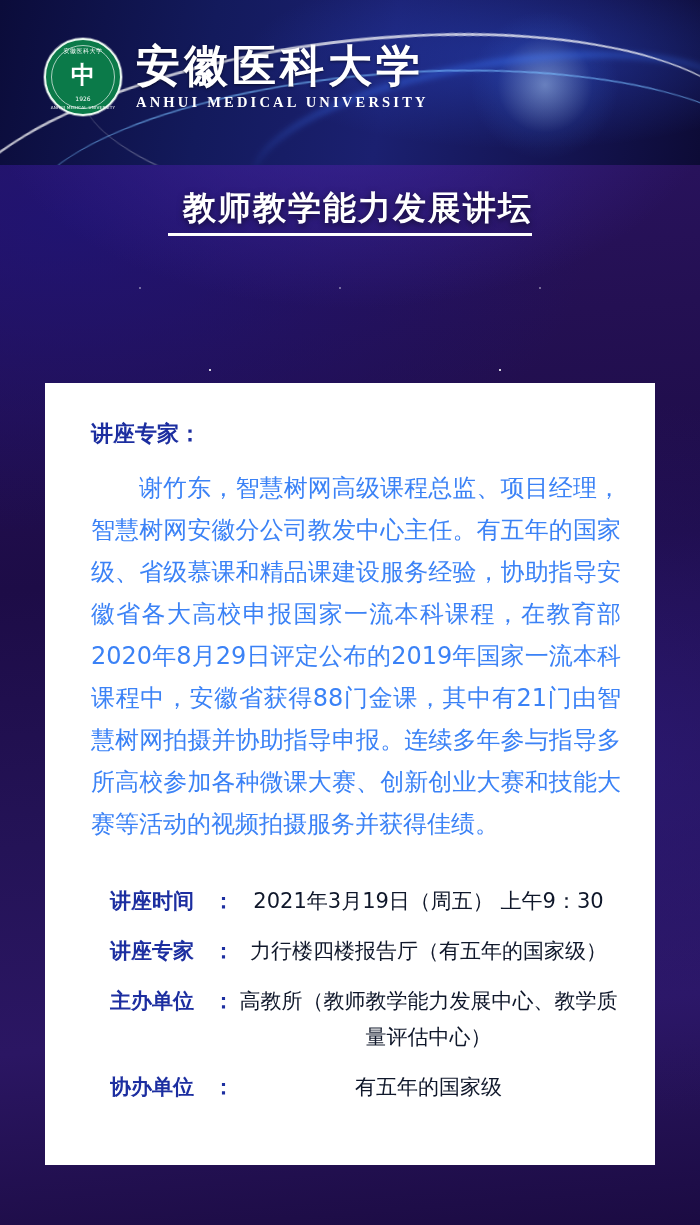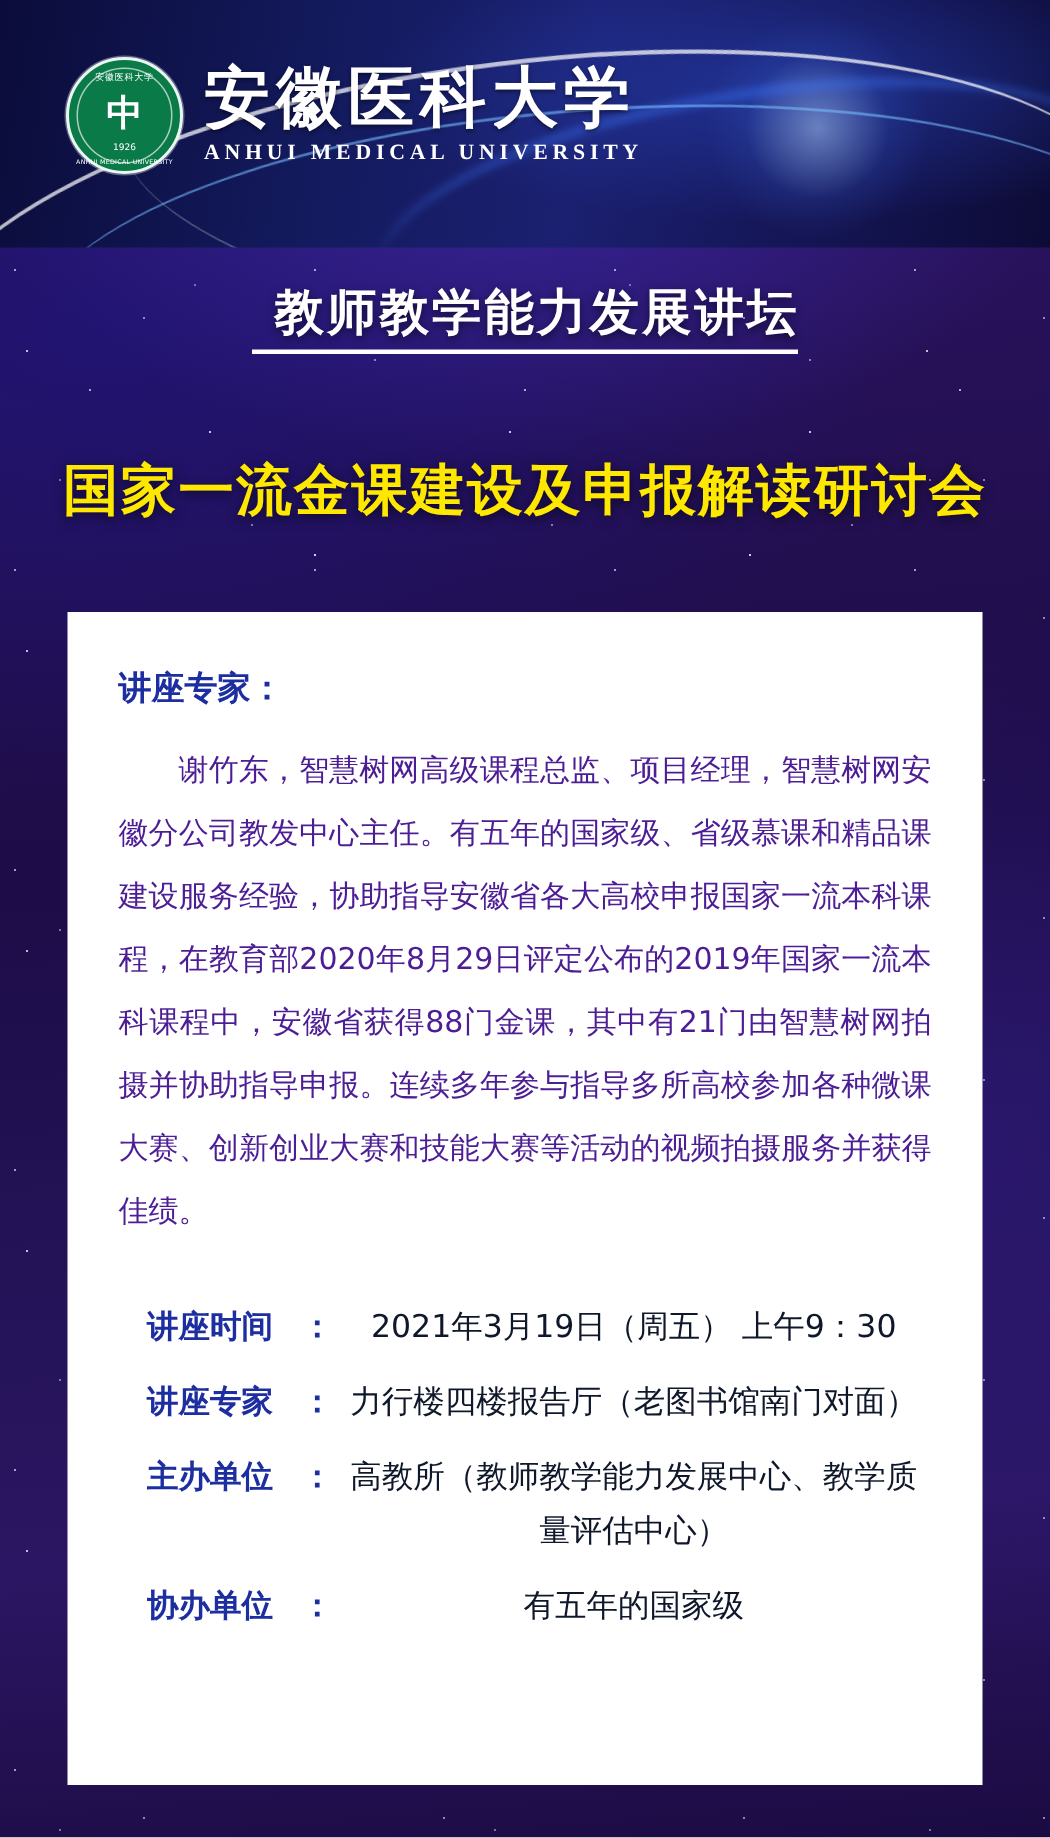--- a/index.html
+++ b/index.html
@@ -218,39 +218,39 @@
     color: #ffe800;
     letter-spacing: 1.5px;
     text-shadow: 0 2px 8px rgba(0,0,0,0.6);
     white-space: nowrap;
   }
 
   
   .card {
     position: absolute;
     left: 45px;
-    top: 408px;
+    top: 383px;
     width: 610px;
     height: 782px;
     background: #ffffff;
     box-sizing: border-box;
-    padding: 36px 34px 20px 34px;
+    padding: 36px 34px 20px 46px;
   }
   .card-heading {
     font-family: "DejaVu Sans", sans-serif;
     font-size: 22px;
     font-weight: bold;
     color: #1c2ea0;
     margin: 0 0 18px 0;
   }
   .card-body {
     font-family: "DejaVu Sans", sans-serif;
-    font-size: 20px;
+    font-size: 24px;
     line-height: 42px;
-    color: #4c1d95;
+    color: #3b82f6;
     text-indent: 2em;
     text-align: justify;
     margin: 0 0 38px 0;
   }
 
   .info-list {
     margin-top: 10px;
     text-align: center;
   }
   .info-row {
@@ -304,38 +304,37 @@
       <div class="en">ANHUI MEDICAL UNIVERSITY</div>
     </div>
     <div class="univ-names">
       <div class="univ-cn">安徽医科大学</div>
       <div class="univ-en">ANHUI MEDICAL UNIVERSITY</div>
     </div>
   </div>
 
   <div class="title-sub">教师教学能力发展讲坛</div>
   <div class="title-underline"></div>
-  <div class="title-main">国家一流金课建设及申报解读研讨会</div>
 
   <div class="card">
     <div class="card-heading">讲座专家：</div>
     <div class="card-body">谢竹东，智慧树网高级课程总监、项目经理，智慧树网安徽分公司教发中心主任。有五年的国家级、省级慕课和精品课建设服务经验，协助指导安徽省各大高校申报国家一流本科课程，在教育部2020年8月29日评定公布的2019年国家一流本科课程中，安徽省获得88门金课，其中有21门由智慧树网拍摄并协助指导申报。连续多年参与指导多所高校参加各种微课大赛、创新创业大赛和技能大赛等活动的视频拍摄服务并获得佳绩。</div>
 
     <div class="info-list">
 
       <div class="info-row">
         <div class="info-label">讲座时间</div>
         <div class="info-colon">：</div>
         <div class="info-value">2021年3月19日（周五）  上午9：30</div>
       </div>
 
       <div class="info-row">
         <div class="info-label">讲座专家</div>
         <div class="info-colon">：</div>
-        <div class="info-value">力行楼四楼报告厅（老图书馆南门对面）</div>
+        <div class="info-value">力行楼四楼报告厅（有五年的国家级）</div>
       </div>
 
       <div class="info-row">
         <div class="info-label">主办单位</div>
         <div class="info-colon">：</div>
         <div class="info-value">高教所（教师教学能力发展中心、教学质量评估中心）</div>
       </div>
 
       <div class="info-row">
         <div class="info-label">协办单位</div>

